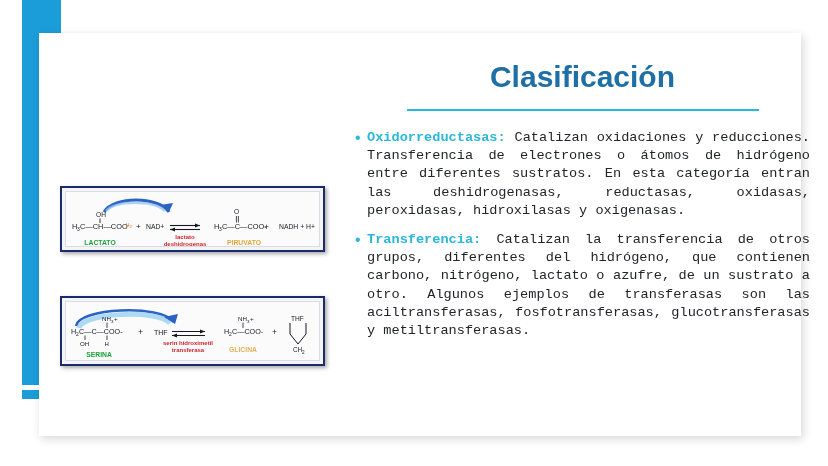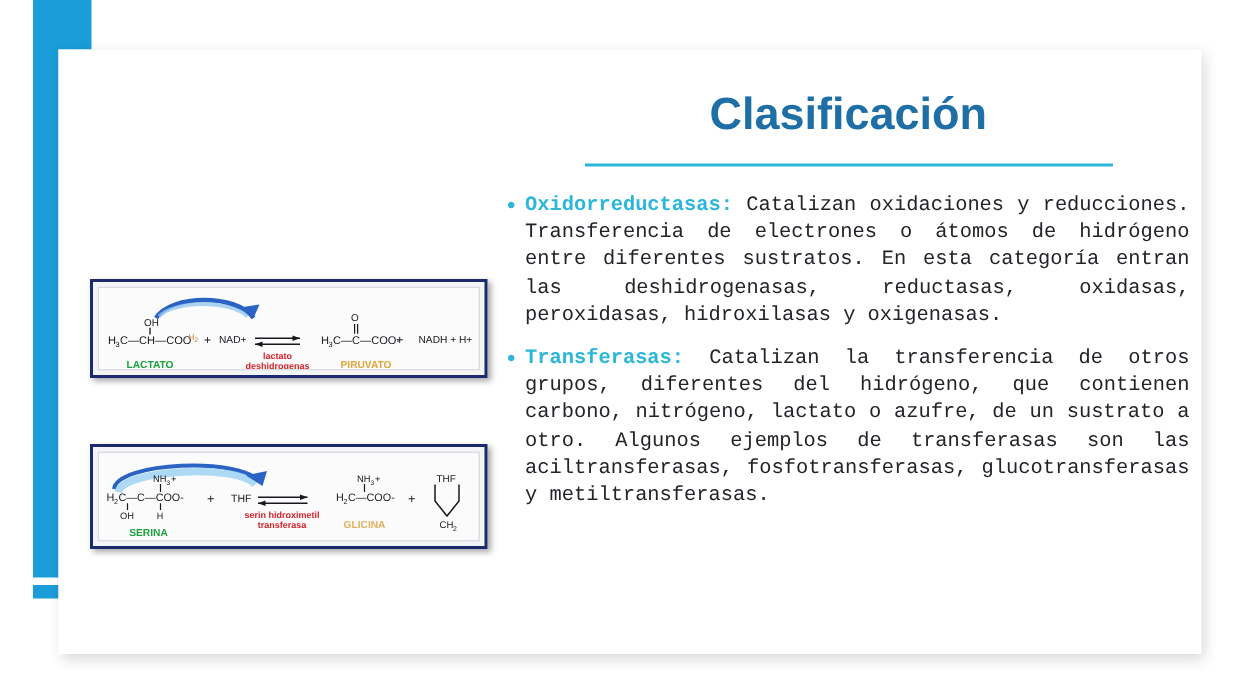--- a/index.html
+++ b/index.html
@@ -28,21 +28,21 @@
     background:#1b9dd9;
   }
   
   .card{
     position:absolute;left:39px;top:33px;width:762px;height:403px;
     background:#ffffff;
     box-shadow:2px 3px 9px rgba(0,0,0,0.16);
   }
   
   .right-col{
-    position:absolute;left:338px;top:60px;width:455px;
+    position:absolute;left:355px;top:60px;width:455px;
   }
   .title{
     color:#1d6fa5;
     font-size:30px;
     font-weight:bold;
     text-align:center;
     letter-spacing:0px;
     line-height:1.1;
     margin:0 0 16px 0;
   }
@@ -212,18 +212,18 @@
     <h1 class="title">Clasificación</h1>
     <div class="title-rule"></div>
 
     <ul class="bullets">
       <li class="bullet">
         <span class="bullet-dot">•</span>
         <span class="bullet-text"><span class="lead">Oxidorreductasas</span><span class="lead">:</span><span> Catalizan oxidaciones y reducciones. Transferencia de electrones o átomos de hidrógeno entre diferentes sustratos. En esta categoría entran las deshidrogenasas, reductasas, oxidasas, peroxidasas, hidroxilasas y oxigenasas.</span></span>
       </li>
       <li class="bullet">
         <span class="bullet-dot">•</span>
-        <span class="bullet-text"><span class="lead">Transferasas</span><span class="lead">:</span><span> Catalizan la transferencia de otros grupos, diferentes del hidrógeno, que contienen carbono, nitrógeno, lactato o azufre, de un sustrato a otro. Algunos ejemplos de transferasas son las aciltransferasas, fosfotransferasas, glucotransferasas y metiltransferasas.</span></span>
+        <span class="bullet-text"><span class="lead">Transferencia</span><span class="lead">:</span><span> Catalizan la transferencia de otros grupos, diferentes del hidrógeno, que contienen carbono, nitrógeno, lactato o azufre, de un sustrato a otro. Algunos ejemplos de transferasas son las aciltransferasas, fosfotransferasas, glucotransferasas y metiltransferasas.</span></span>
       </li>
     </ul>
   </div>
 
 </div>
 
 </body></html>

